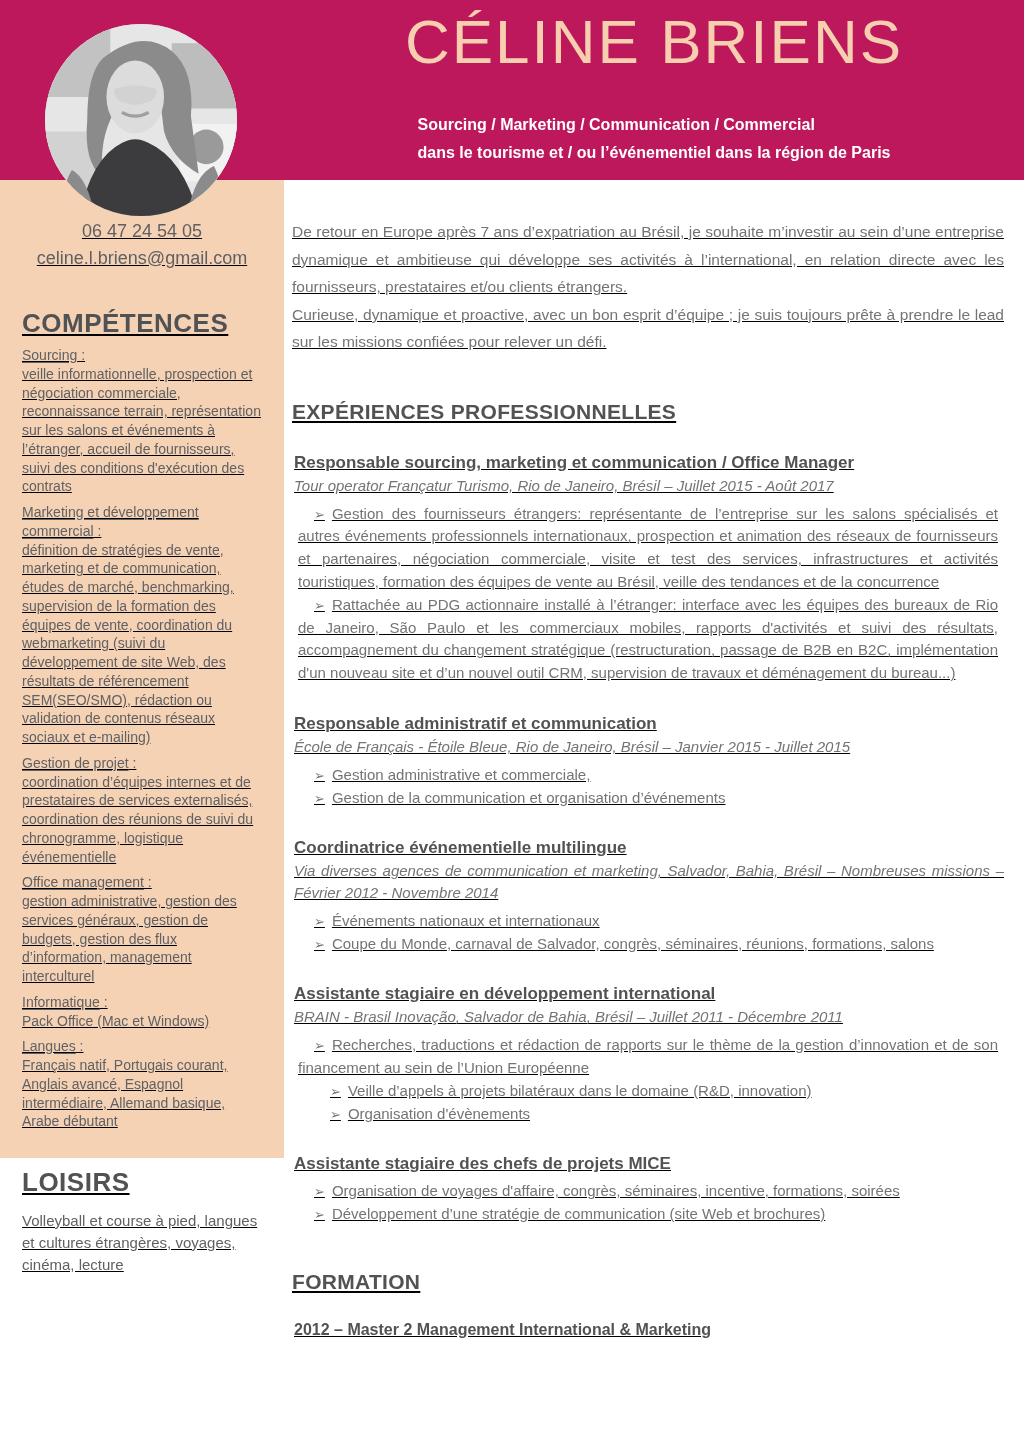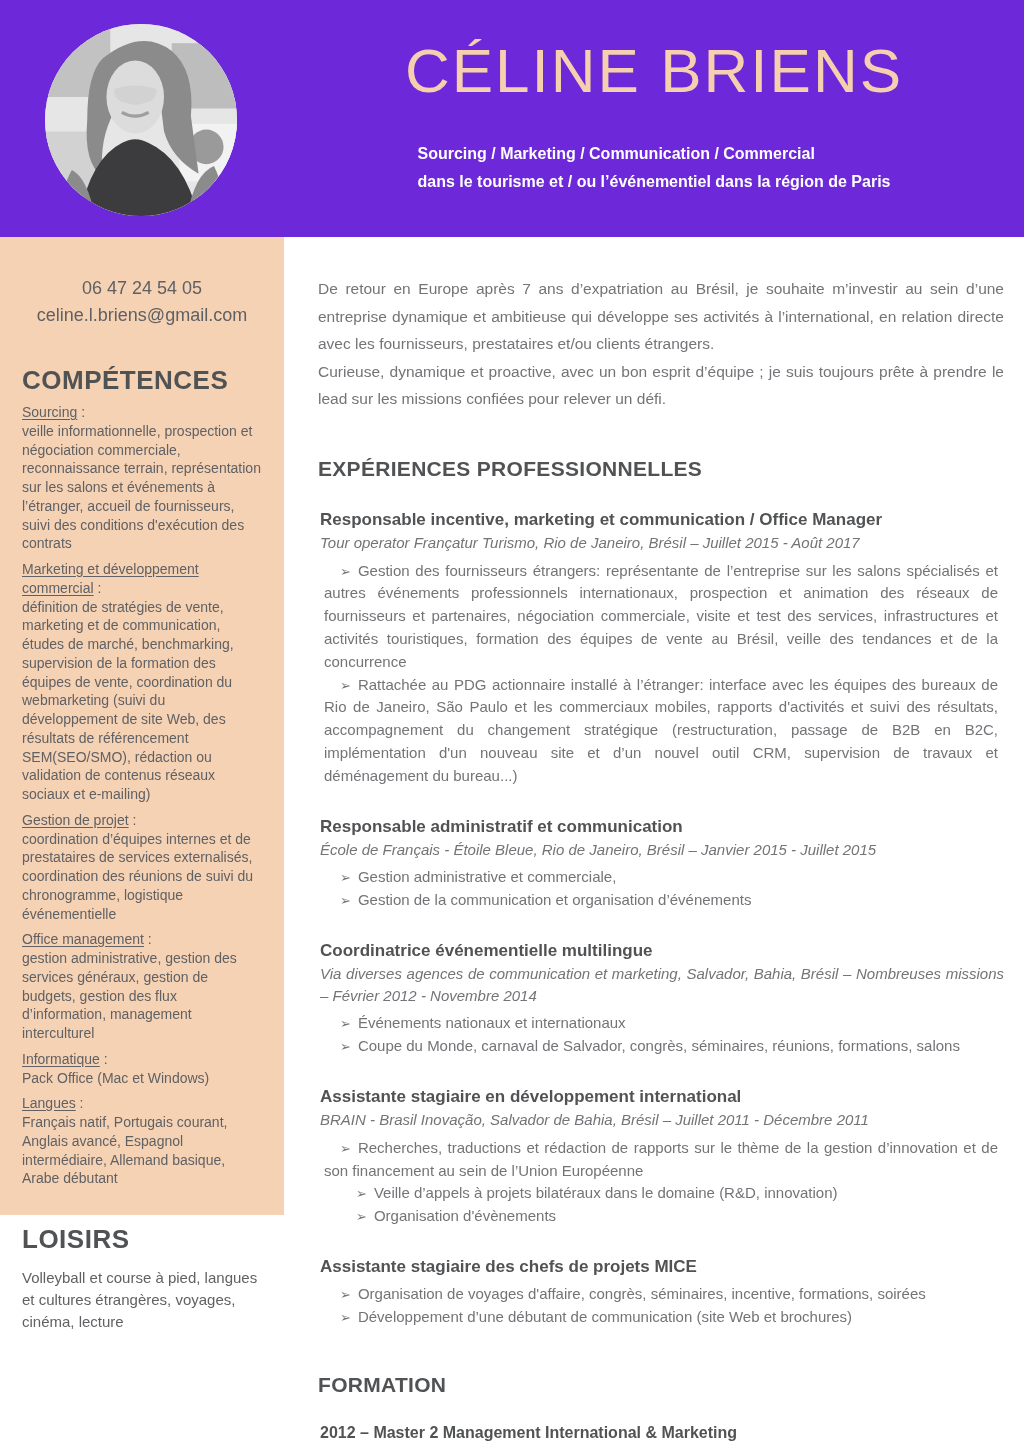--- a/index.html
+++ b/index.html
@@ -3,59 +3,59 @@
 <meta charset="utf-8">
 <style>
   * { box-sizing: border-box; }
   html,body { margin:0; padding:0; background:#ffffff; }
   .page {
     width:1024px; height:1447px; position:relative; overflow:hidden;
     font-family:"Liberation Sans", sans-serif; background:#ffffff;
   }
 
   
-  .header { height:237px; background:#6d28d9; position:relative; }
+  .header { height:180px; background:#be185d; position:relative; }
   .photo {
     position:absolute; left:45px; top:24px; width:192px; height:192px;
     border-radius:50%; overflow:hidden; background:#d8d8d8;
   }
   .photo svg { display:block; width:100%; height:100%; }
   .header-text {
     position:absolute; left:284px; right:0; top:0; bottom:0;
     display:flex; flex-direction:column; align-items:center; justify-content:center;
     padding-top:14px;
   }
   .name {
     color:#f6cfae; font-size:62px; font-weight:400; letter-spacing:2px;
     line-height:1; margin:0 0 22px 0; white-space:nowrap;
   }
   .subtitle {
     color:#ffffff; font-weight:bold; font-size:16px; line-height:1.75;
     text-align:left; margin:16px;
   }
 
   
-  .body-row { display:flex; height:978px; }
+  .body-row { display:flex; height:978px;text-decoration:underline; }
 
   
   .sidebar {
     width:284px; background:#f6d2b4; color:#606164;
     padding:38px 22px 0 22px; flex-shrink:0;
   }
   .contact { text-align:center; font-size:18px; line-height:1.5; color:#5f6063; }
   .side-heading {
     font-size:26px; font-weight:bold; color:#515254; letter-spacing:0.5px;
     margin:36px 0 0 0;
   }
   .skill { margin-top:7px; font-size:14px; line-height:1.34; }
   .skill .label { text-decoration:underline; text-underline-offset:2px; }
   .loisirs-text { margin-top:12px; font-size:15px; line-height:1.45; }
 
   
-  .main { flex:1; padding:38px 20px 0 34px; color:#737477; }
+  .main { flex:1; padding:38px 20px 0 8px; color:#737477; }
   .intro p { margin:0; font-size:15.5px; line-height:1.78; text-align:justify; }
   .section-heading {
     font-size:21px; font-weight:bold; color:#515254; letter-spacing:0.3px;
     margin:44px 0 0 0;
   }
   .job { margin-top:29px; }
   .job-title { font-size:17px; font-weight:bold; color:#515254; margin:0 0 2px 2px; }
   .job-sub {
     font-size:15px; font-style:italic; color:#737477;
     margin:0 0 5px 2px; text-align:justify; line-height:1.45;
@@ -149,21 +149,21 @@
     <main class="main">
 
       <div class="intro">
         <p>De retour en Europe après 7 ans d’expatriation au Brésil, je souhaite m’investir au sein d’une entreprise dynamique et ambitieuse qui développe ses activités à l’international, en relation directe avec les fournisseurs, prestataires et/ou clients étrangers.</p>
         <p>Curieuse, dynamique et proactive, avec un bon esprit d’équipe ; je suis toujours prête à prendre le lead sur les missions confiées pour relever un défi.</p>
       </div>
 
       <h2 class="section-heading">EXPÉRIENCES PROFESSIONNELLES</h2>
 
       <section class="job">
-        <h3 class="job-title">Responsable incentive, marketing et communication / Office Manager</h3>
+        <h3 class="job-title">Responsable sourcing, marketing et communication / Office Manager</h3>
         <p class="job-sub">Tour operator Françatur Turismo, Rio de Janeiro, Brésil – Juillet 2015 - Août 2017</p>
         <ul>
           <li><span class="marker">➢</span><span>Gestion des fournisseurs étrangers: représentante de l’entreprise sur les salons spécialisés et autres événements professionnels internationaux, prospection et animation des réseaux de fournisseurs et partenaires, négociation commerciale, visite et test des services, infrastructures et activités touristiques, formation des équipes de vente au Brésil, veille des tendances et de la concurrence</span></li>
           <li><span class="marker">➢</span><span>Rattachée au PDG actionnaire installé à l’étranger: interface avec les équipes des bureaux de Rio de Janeiro, São Paulo et les commerciaux mobiles, rapports d'activités et suivi des résultats, accompagnement du changement stratégique (restructuration, passage de B2B en B2C, implémentation d'un nouveau site et d’un nouvel outil CRM, supervision de travaux et déménagement du bureau...)</span></li>
         </ul>
       </section>
 
       <section class="job">
         <h3 class="job-title">Responsable administratif et communication</h3>
         <p class="job-sub">École de Français - Étoile Bleue, Rio de Janeiro, Brésil – Janvier 2015 - Juillet 2015</p>
@@ -189,21 +189,21 @@
           <li><span class="marker">➢</span><span>Recherches, traductions et rédaction de rapports sur le thème de la gestion d’innovation et de son financement au sein de l’Union Européenne</span></li>
           <li class="nested"><span class="marker">➢</span><span>Veille d’appels à projets bilatéraux dans le domaine (R&amp;D, innovation)</span></li>
           <li class="nested"><span class="marker">➢</span><span>Organisation d'évènements</span></li>
         </ul>
       </section>
 
       <section class="job">
         <h3 class="job-title">Assistante stagiaire des chefs de projets MICE</h3>
         <ul>
           <li><span class="marker">➢</span><span>Organisation de voyages d'affaire, congrès, séminaires, incentive, formations, soirées</span></li>
-          <li><span class="marker">➢</span><span>Développement d’une débutant de communication (site Web et brochures)</span></li>
+          <li><span class="marker">➢</span><span>Développement d’une stratégie de communication (site Web et brochures)</span></li>
         </ul>
       </section>
 
       <h2 class="section-heading">FORMATION</h2>
 
       <section class="edu">
         <h3 class="edu-title">2012 – Master 2 Management International &amp; Marketing</h3>
 
       </section>
 

